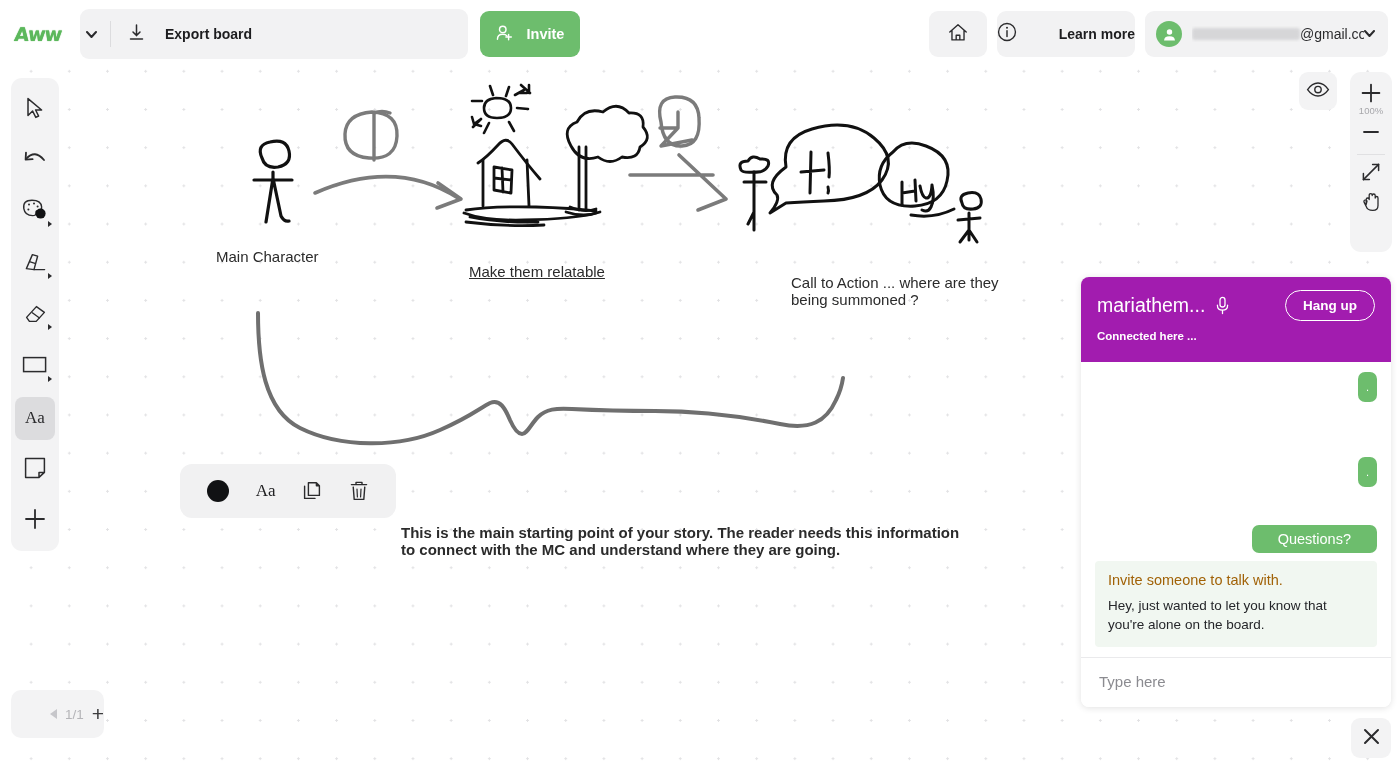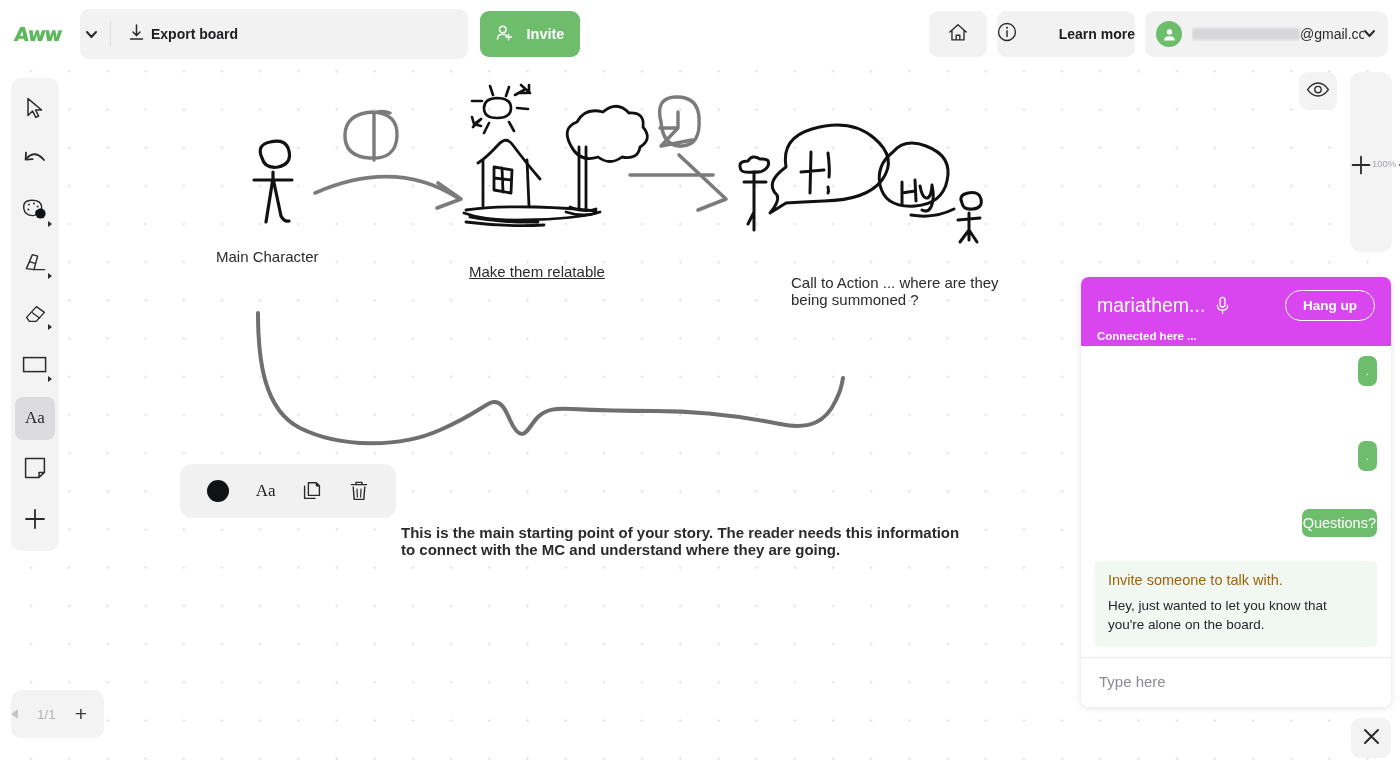--- a/index.html
+++ b/index.html
@@ -53,21 +53,21 @@
   }
   #board-title-wrap { margin-left:14px; width:205px; }
   #board-title { font-size:14.5px; color:#1d1d1f; line-height:17px; }
   #board-saved { font-size:10.5px; color:#9a9a9e; line-height:14px; margin-top:1px; }
   #board-caret {
     width:22px; height:22px; display:flex; align-items:center; justify-content:center;
     color:#3b3b3d; font-size:9px;
   }
   #pill-sep { width:1px; height:26px; background:#dcdcde; margin:0 10px 0 8px; }
   #export-btn {
-    display:flex; align-items:center; gap:7px; cursor:pointer;
+    display:flex; align-items:center; gap:21px; cursor:pointer;
     padding:5px 8px; border-radius:6px;
   }
   #export-label { font-size:14px; font-weight:bold; color:#1d1d1f; }
   #invite-btn {
     position:absolute; left:480px; top:11px; width:100px; height:46px;
     background:#6dbd6d; border-radius:9px; border:none;
     display:flex; align-items:center; justify-content:center; gap:13px;
     cursor:pointer;
   }
   #invite-label { color:#fff; font-size:14.5px; font-weight:bold; }
@@ -120,21 +120,21 @@
     position:absolute; right:3px; bottom:7px;
     width:0;height:0;border-left:4px solid #2b2b2d;
     border-top:3px solid transparent;border-bottom:3px solid transparent;
   }
   .tool-aa { font-size:17px; color:#2b2b2d; font-family:"Liberation Serif", serif;}
 
   
   #right-rail {
     position:absolute; left:1350px; top:72px; width:42px; height:180px;
     background:#f3f3f4; border-radius:11px; z-index:35;
-    display:flex; flex-direction:row; align-items:center; padding-top:6px;
+    display:flex; flex-direction:column; align-items:center; padding-top:6px;
   }
   .zbtn { width:34px; height:30px; display:flex; align-items:center; justify-content:center; cursor:pointer; }
   #zoom-level { font-size:9.5px; color:#a7a7ab; margin:-3px 0 1px 0; }
   #rail-div { width:28px; height:1px; background:#e0e0e2; margin:7px 0 4px 0; }
   #eye-btn {
     position:absolute; left:1299px; top:72px; width:38px; height:38px;
     background:#f3f3f4; border-radius:9px;
     display:flex; align-items:center; justify-content:center; cursor:pointer; z-index:35;
   }
 
@@ -145,55 +145,55 @@
     display:flex; align-items:center; justify-content:space-evenly;
   }
   #obj-color { width:22px; height:22px; border-radius:50%; background:#111214; cursor:pointer;}
   #obj-aa { font-size:17px; color:#202022; font-family:"Liberation Serif", serif; cursor:pointer;}
   .obj-ic { cursor:pointer; display:flex; align-items:center; justify-content:center;}
 
   
   #page-nav {
     position:absolute; left:11px; top:690px; width:93px; height:48px;
     background:#f3f3f4; border-radius:10px; z-index:35;
-    display:flex; align-items:center; justify-content:flex-start; gap:19px;
+    display:flex; align-items:center; justify-content:flex-end; gap:8px;
   }
   #pg-prev { width:0;height:0;border-right:7px solid #c6c6ca;
     border-top:5px solid transparent;border-bottom:5px solid transparent; cursor:pointer;}
   #pg-count { font-size:13.5px; color:#b4b4b8; }
   #pg-add { font-size:21px; color:#3c3c3e; line-height:18px; cursor:pointer;}
 
   
   #close-btn {
     position:absolute; left:1351px; top:718px; width:40px; height:40px;
     background:#f3f3f4; border-radius:9px; z-index:36;
     display:flex; align-items:center; justify-content:center; cursor:pointer;
   }
 
   
   #chat {
     position:absolute; left:1081px; top:277px; width:310px; height:430px;
     background:#ffffff; border-radius:8px; z-index:38;
     box-shadow:0 1px 7px rgba(0,0,0,0.12);
     display:flex; flex-direction:column; overflow:hidden;
   }
-  #chat-head { background:#d946ef; padding:13px 16px 4px 16px; position:relative;}
+  #chat-head { background:#a21caf; padding:13px 16px 20px 16px; position:relative;}
   #chat-head-row { display:flex; align-items:center; }
   #chat-name { color:#fff; font-size:19.5px; font-weight:normal; }
   #mic-icon { margin-left:10px; display:flex; align-items:center;}
   #hangup {
     margin-left:auto; border:1.5px solid #ffffff; border-radius:20px;
     padding:7px 17px; color:#fff; font-size:13.5px; font-weight:bold; cursor:pointer;
     background:transparent;
   }
   #chat-status { color:#ffffff; font-size:11.5px; font-weight:bold; margin-top:9px; }
   #chat-body { flex:1 1 auto; position:relative; background:#fff; padding:10px 14px 0 14px; }
   .msg-out {
     background:#6dbd6d; color:#ffffff; border-radius:7px;
-    font-size:14.5px; padding:6px 1px; margin-left:auto; width:max-content;
+    font-size:14.5px; padding:6px 26px; margin-left:auto; width:max-content;
     max-width:215px; margin-bottom:6px; text-align:center;
   }
   .msg-out.tiny { padding:9px 8px; font-size:11px; min-width:18px; }
   #chat-note {
     background:#f1f7f1; margin:0 14px 10px 14px; padding:11px 13px 13px 13px;
     border-radius:4px;
   }
   #note-title { color:#a16207; font-size:14.5px; margin-bottom:8px; }
   #note-body { color:#25262a; font-size:13.5px; line-height:19px; }
   #chat-input-wrap { border-top:1px solid #eaeaec; padding:14px 16px 16px 16px; background:#fff; }

